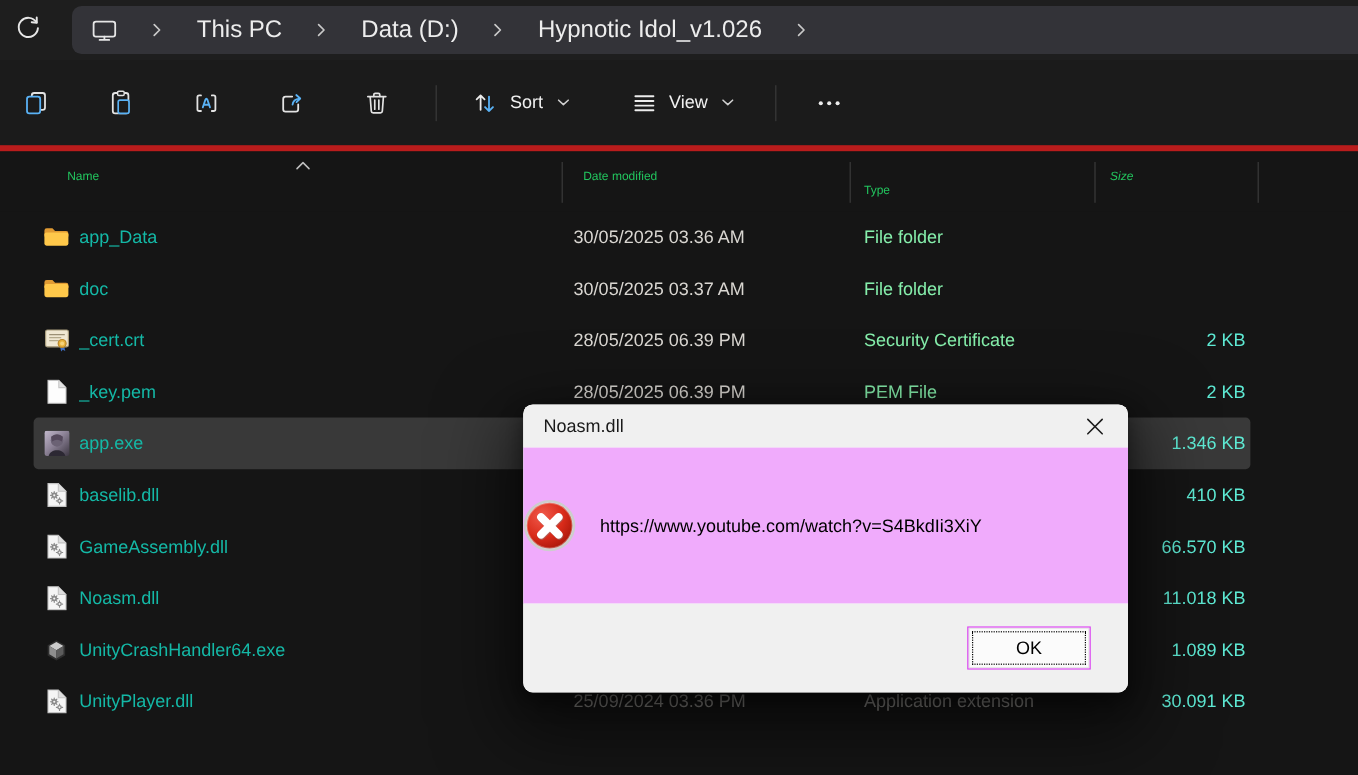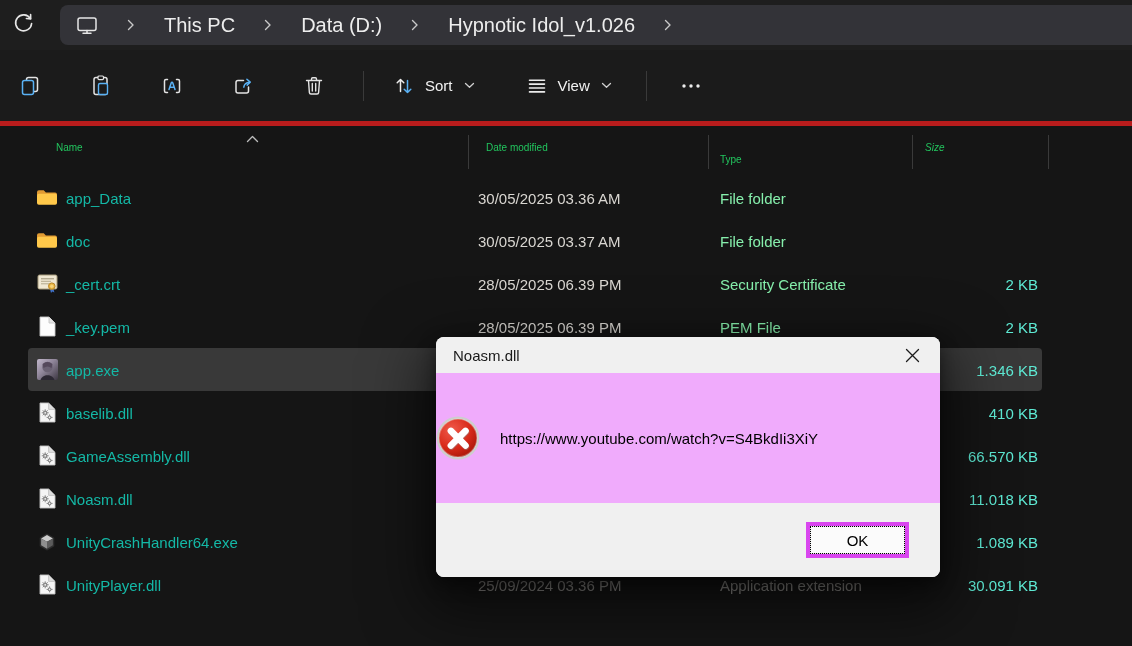--- a/index.html
+++ b/index.html
@@ -40,21 +40,21 @@
   
   #dialog{position:absolute;left:436px;top:337px;width:504px;height:240px;border-radius:8px;background:#fff;z-index:10;overflow:hidden;
     box-shadow:0 22px 60px 12px rgba(0,0,0,.55),0 6px 18px rgba(0,0,0,.45);}
   .dlg-title{height:36px;background:#f0f0f0;display:flex;align-items:center;padding:0 14px 0 17px;}
   .dlg-title-text{flex:1;font-size:15px;color:#1a1a1a;}
   .dlg-close{width:28px;height:28px;display:flex;align-items:center;justify-content:center;border:none;background:transparent;padding:0;}
   .dlg-body{height:130px;background:#f0abfc;display:flex;align-items:center;gap:20px;}
   .dlg-message{font-size:15px;color:#000;}
   .dlg-footer{height:74px;background:#f0f0f0;position:relative;}
   .ok-btn{position:absolute;right:31px;bottom:19px;width:103px;height:36px;
-    background:#fbfbfb;border:4px solid #d946ef;box-shadow:inset 0 0 0 1px #e2e2e2;
+    background:#fbfbfb;border:1px solid #d946ef;box-shadow:inset 0 0 0 1px #e2e2e2;
     outline:1px dotted #000;outline-offset:-5px;
     font-size:15px;color:#000;font-family:inherit;display:flex;align-items:center;justify-content:center;}
 </style>
 </head>
 <body>
 
 <div class="topbar">
   <button class="refresh-btn" style="background:transparent;border:none;">
     <span><svg width="23" height="23" viewBox="0 0 23 23" fill="none" stroke="#e6e6e6" stroke-width="1.6" stroke-linecap="round">
           <path d="M18.4 6.6 A8 8 0 1 0 19.6 11.5"></path>

